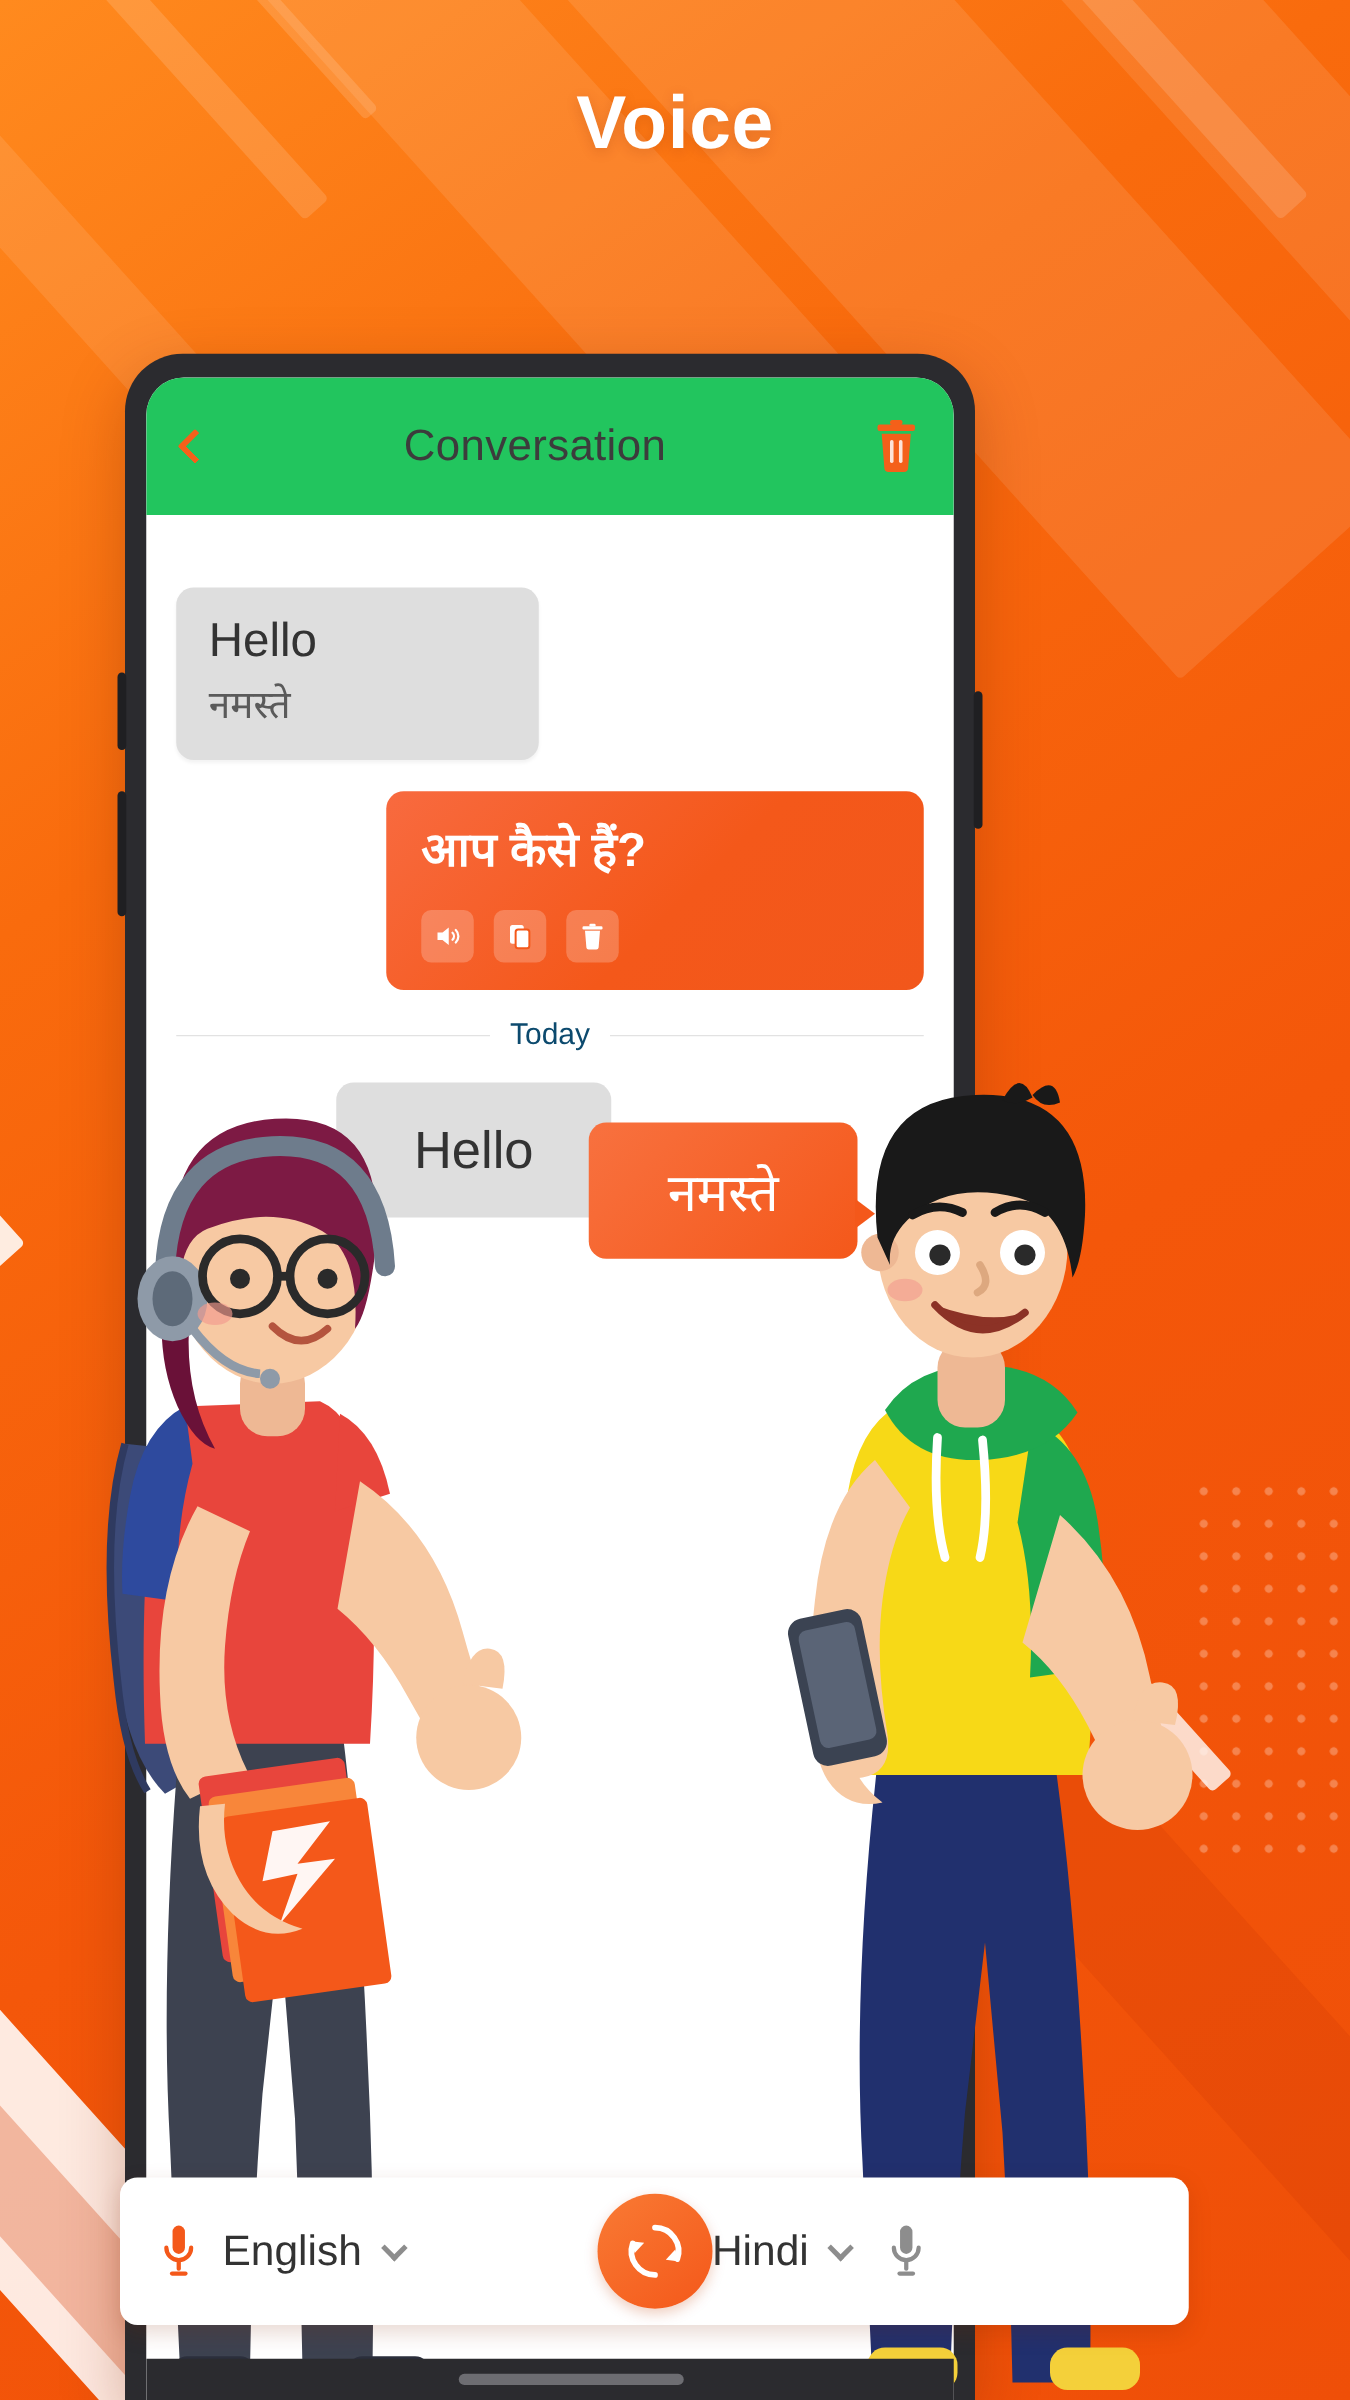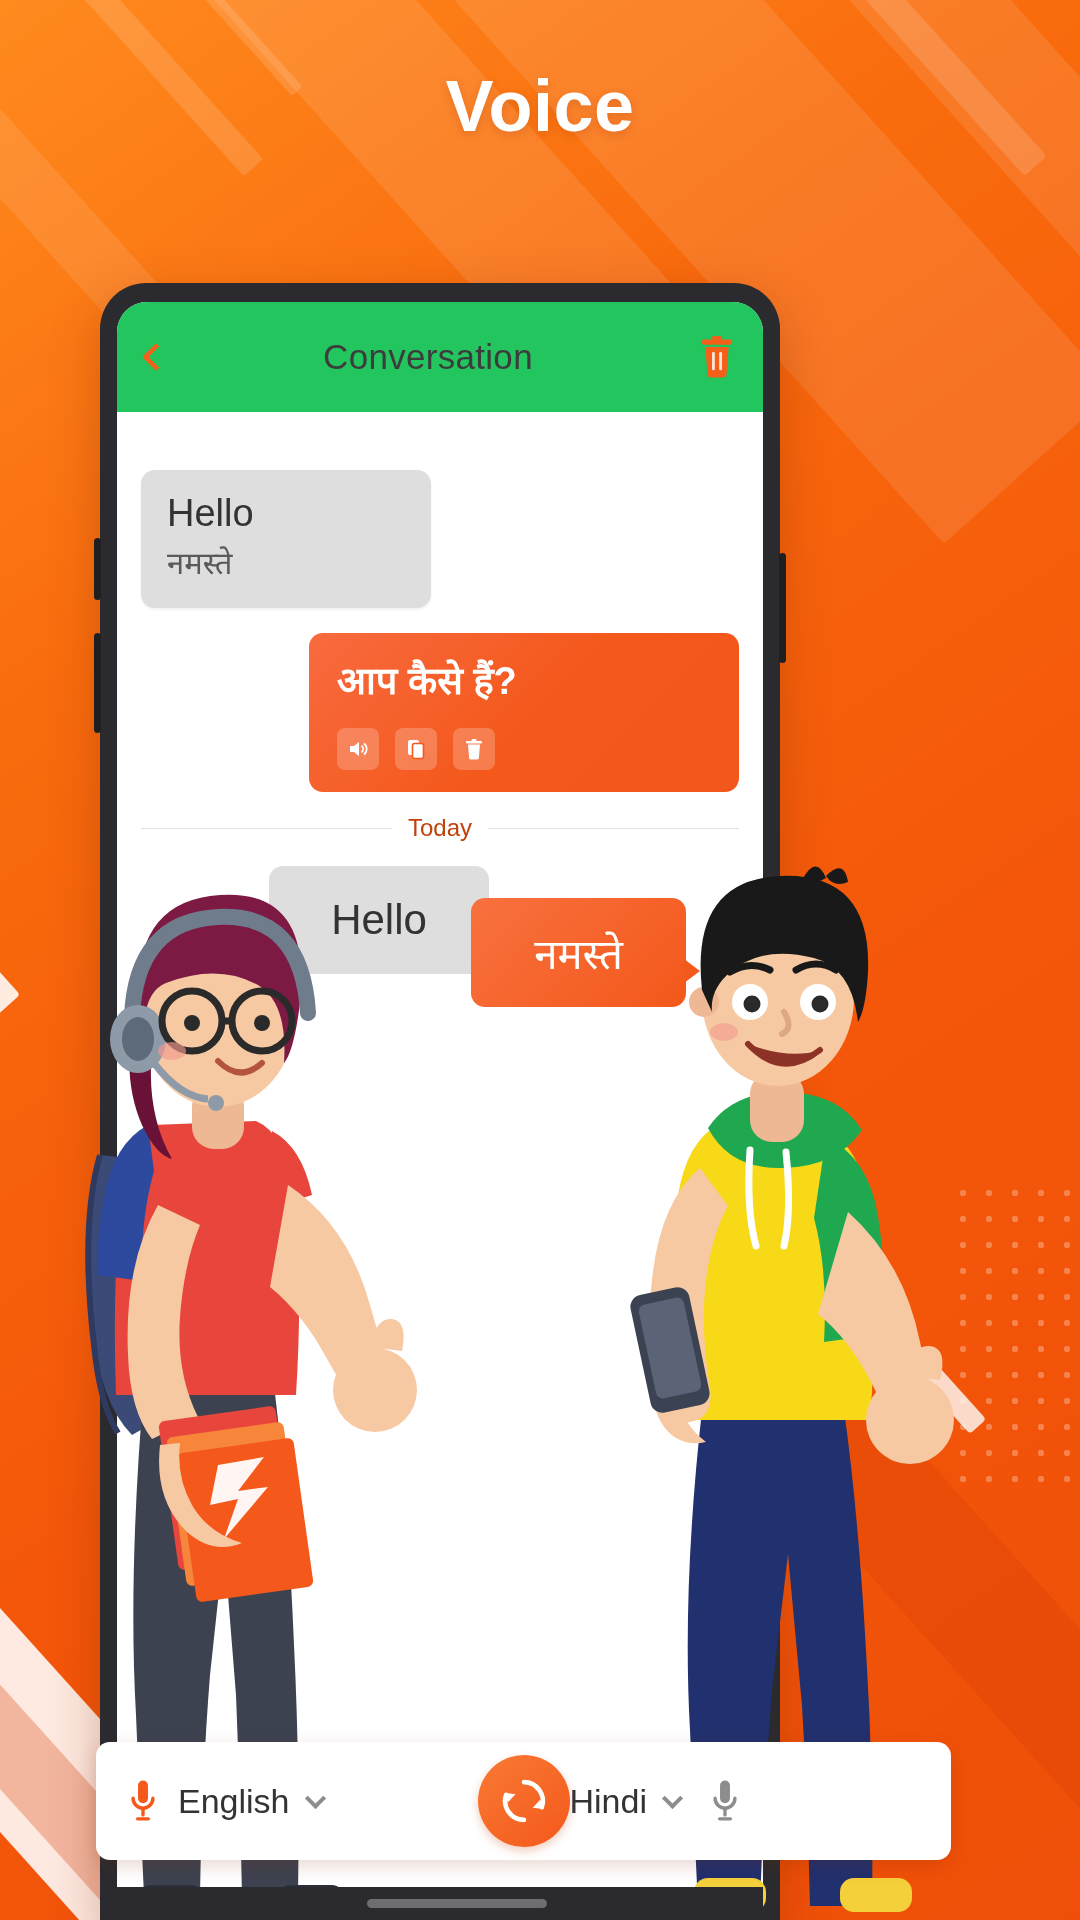--- a/index.html
+++ b/index.html
@@ -32,21 +32,21 @@
     background-image: radial-gradient(rgba(255,255,255,0.28) 3px, transparent 3.5px);
     background-size: 26px 26px;
   }
 
   
   #title {
     position: absolute;
     top: 60px; left: 0; width: 1080px;
     text-align: center;
     color: #ffffff;
-    font-size: 72px;
+    font-size: 60px;
     font-weight: bold;
     line-height: 1.28;
     letter-spacing: 0.5px;
     text-shadow: 0 3px 10px rgba(120,30,0,0.18);
   }
 
   
   #phone {
     position: absolute;
     left: 100px; top: 283px;
@@ -148,21 +148,21 @@
     display: flex; align-items: center; justify-content: center;
   }
 
   #day-divider {
     display: flex; align-items: center;
     margin-top: 22px;
     gap: 0;
   }
   #day-divider .line { flex: 1; height: 1px; background: #e2e2e2; }
   #day-divider .label {
-    font-size: 24px; color: #c2410c; padding: 0 16px;
+    font-size: 24px; color: #0c4a6e; padding: 0 16px;
   }
 
   
   #second-row {
     position: relative;
     margin-top: 24px;
     height: 250px;
   }
   #bubble-hello2 {
     position: absolute; left: 128px; top: 0;

